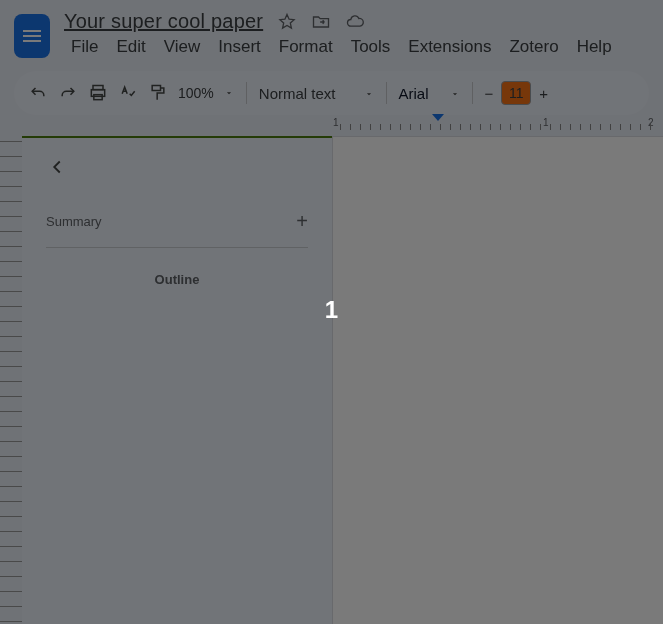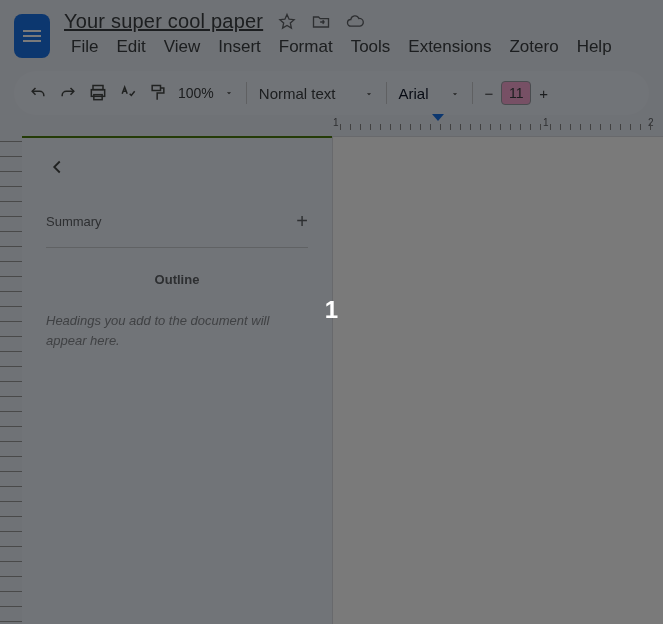--- a/index.html
+++ b/index.html
@@ -33,21 +33,21 @@
 .tb-icon { color: #444746; display: inline-flex; }
 .tb-icon svg { width: 20px; height: 20px; }
 .tb-sep { width: 1px; height: 22px; background: #c6c9cd; margin: 0 2px; }
 .zoom-box { display: flex; align-items: center; gap: 10px; font-size: 14px; color: #3c4043; }
 .chev { color: #444746; }
 .style-box { display: flex; align-items: center; gap: 28px; font-size: 15px; color: #3c4043; text-align: right; }
 .font-box { display: flex; align-items: center; gap: 21px; font-size: 15px; color: #0f172a; text-align: right; }
 .size-box { display: flex; align-items: center; gap: 8px; color: #3c4043; font-size: 15px; }
 .size-field {
   width: 30px; height: 24px; border: 1px solid #9aa0a6; border-radius: 4px;
-  display: flex; align-items: center; justify-content: center; font-size: 14px; background: #f9a8d4;
+  display: flex; align-items: center; justify-content: center; font-size: 14px; background: #f97316;
 }
 
 .ruler {
   position: absolute; left: 0; right: 0; top: 116px; height: 18px;
   font-size: 10px; color: #5f6368; background: #e9eef6;
 }
 .ruler-tick { position: absolute; top: 1px; }
 .ruler-marker {
   position: absolute; top: 4px; color: #1a73e8;
 }
@@ -212,20 +212,19 @@
         <svg viewBox="0 0 24 24" fill="none" stroke="currentColor" stroke-width="2">
             <path d="M15 6l-6 6 6 6"></path>
           </svg>
       </span>
       <div class="sb-summary-row">
         <span class="sb-label">Summary</span>
         <span class="sb-plus">+</span>
       </div>
       <div class="sb-divider"></div>
       <div class="sb-outline">Outline</div>
-      <div class="sb-hint">Headings you add to the document will appear here.</div>
     </div>
     <div class="page"></div>
   </div>
 </div>
 
 <div class="dim-overlay"></div>
 <div class="big-page-number">1</div>
 
 </body></html>

